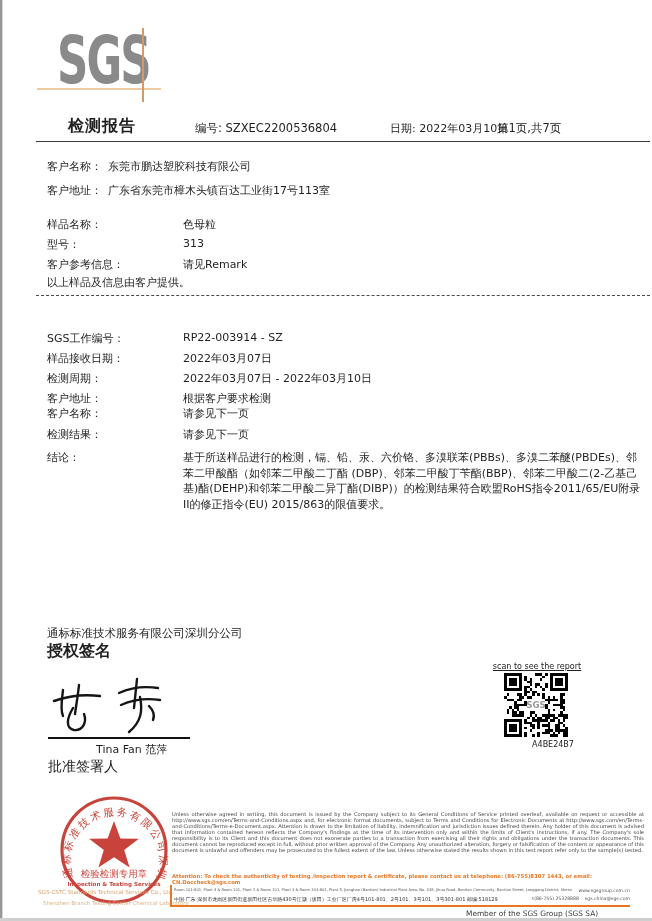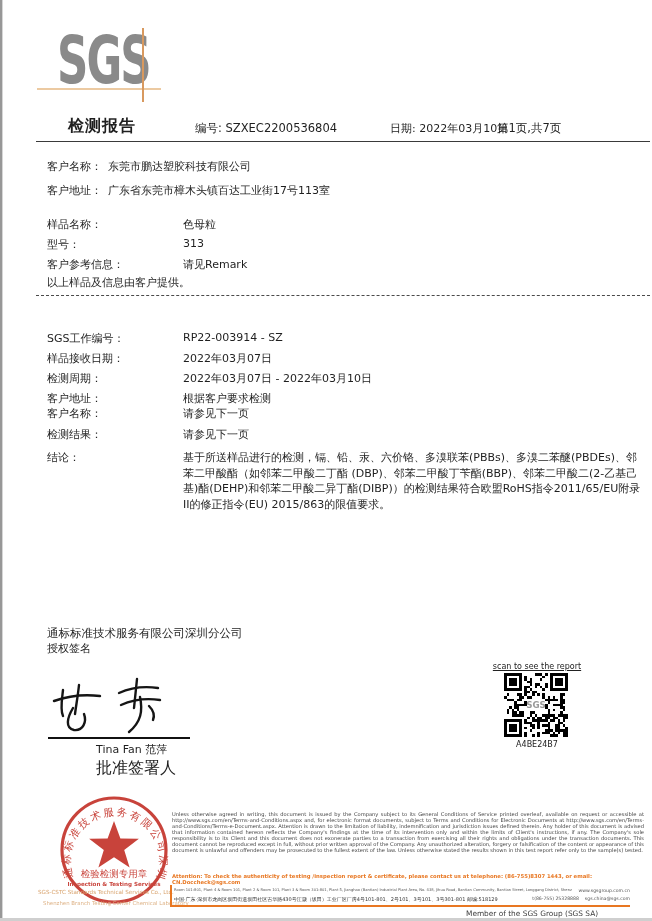--- a/index.html
+++ b/index.html
@@ -23,30 +23,30 @@
   
   .row{position:absolute;left:0;width:652px;font-size:11px;white-space:nowrap;}
   .lbl{position:absolute;left:47px;text-align:right;}
   .v1{position:absolute;left:108px;}
   .v2{position:absolute;left:183px;}
   .dashed-rule{position:absolute;left:36px;top:295px;width:614px;border-top:1px dashed #4a4a4a;}
   .conclusion{position:absolute;left:183px;top:0;width:460px;white-space:normal;line-height:15.5px;}
 
   
   .sig-company{position:absolute;left:47px;top:626px;font-size:11.5px;}
-  .sig-auth{position:absolute;left:47px;top:641px;font-size:11px;}
+  .sig-auth{position:absolute;left:47px;top:641px;font-size:16px;font-weight:bold;}
   .sig-svg{position:absolute;left:48px;top:670px;}
   .sig-line{position:absolute;left:48px;top:737px;width:142px;height:2px;background:#111;}
   .sig-name{position:absolute;left:48px;top:742px;font-size:11px;margin-left:48px;}
-  .sig-role{position:absolute;left:48px;top:758px;font-size:16px;margin-left:48px;}
+  .sig-role{position:absolute;left:48px;top:758px;font-size:14px;}
 
   
   .qr-caption{position:absolute;left:472px;top:662px;width:130px;text-align:center;font-size:8px;color:#222;text-decoration:underline;}
   .qr-box{position:absolute;left:504px;top:673px;width:64px;height:64px;}
-  .qr-code-text{position:absolute;left:472px;top:740px;width:130px;text-align:center;font-size:8px;color:#222;}
+  .qr-code-text{position:absolute;left:488px;top:740px;width:130px;text-align:center;font-size:8px;color:#222;}
 
   
   .stamp{position:absolute;left:57px;top:793px;opacity:.92;}
 
   
   .f-company1{position:absolute;left:38px;top:889px;font-size:5.6px;color:#d8a26c;white-space:nowrap;}
   .f-company2{position:absolute;left:43px;top:900px;font-size:5.4px;color:#ddb184;white-space:nowrap;}
   .legal{position:absolute;left:172px;top:811px;width:472px;font-size:5.15px;line-height:6px;
          color:#454545;text-align:justify;}
   .attention{position:absolute;left:172px;top:873px;width:472px;font-size:5.3px;line-height:6.4px;

